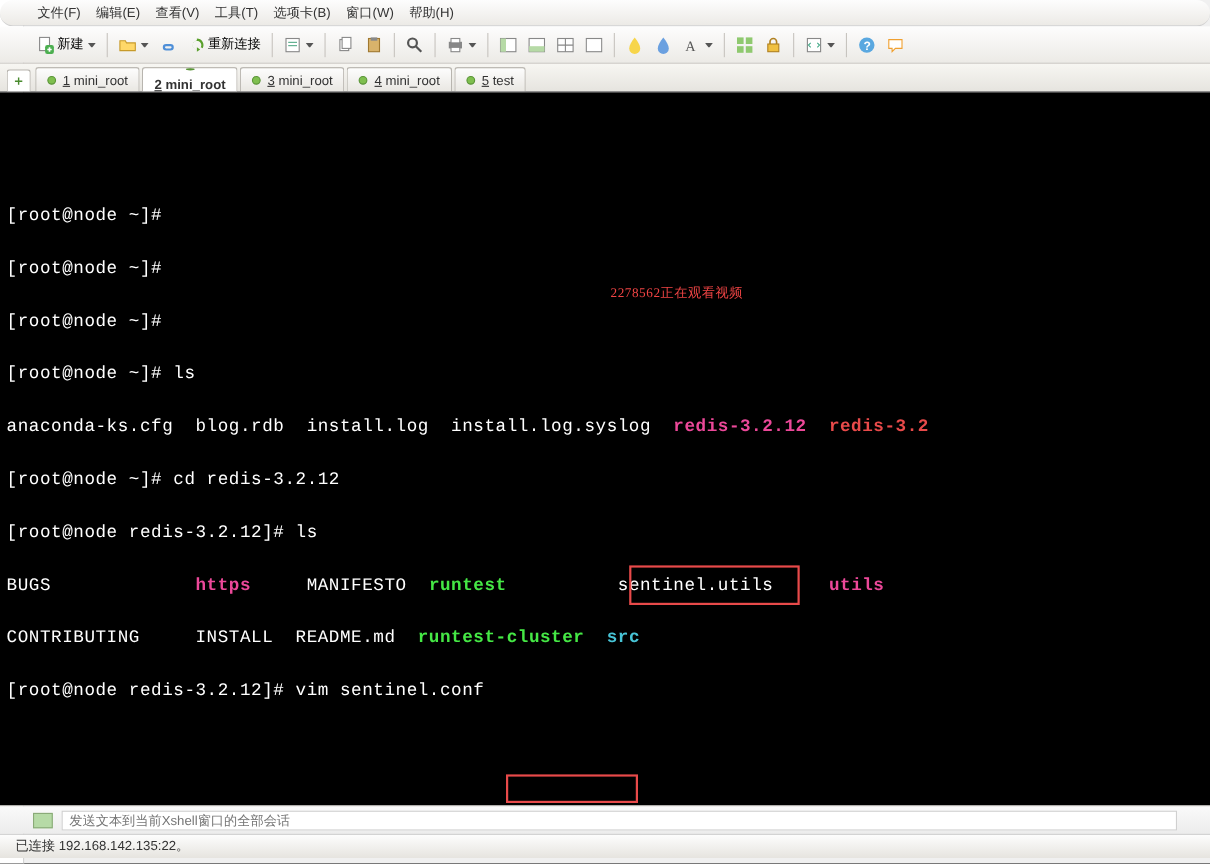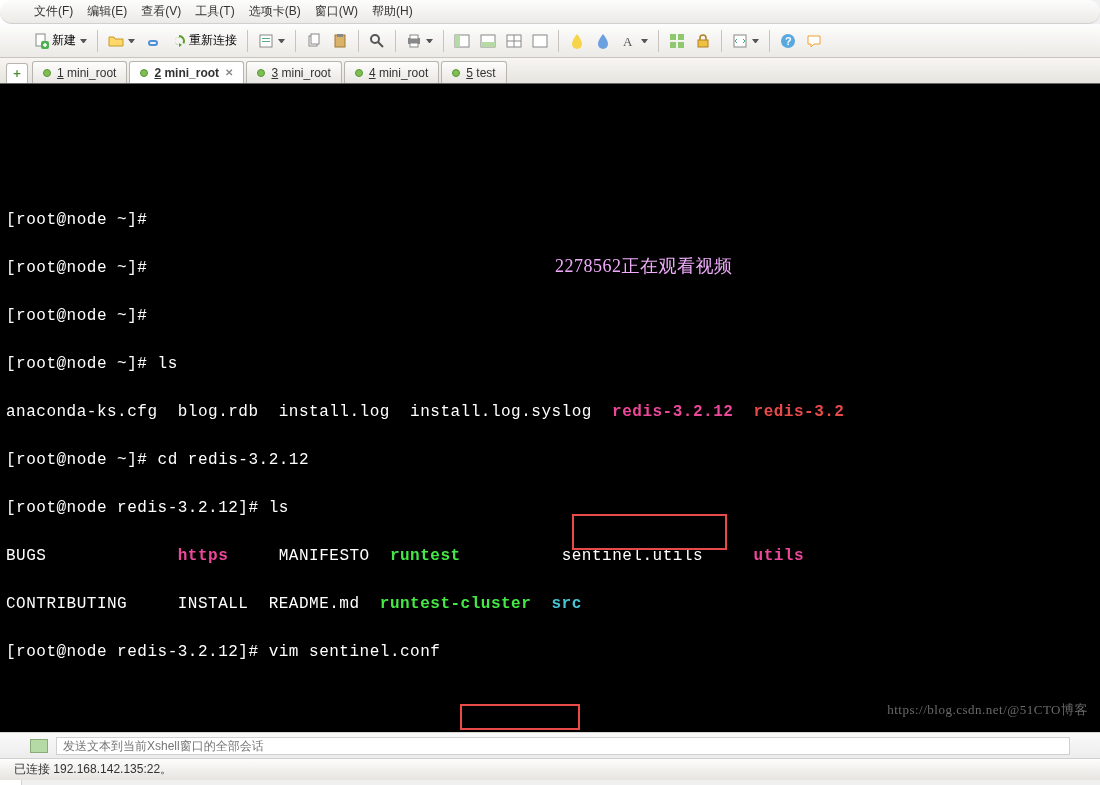--- a/index.html
+++ b/index.html
@@ -10,33 +10,33 @@
 
 .toolbar { background:linear-gradient(#fdfdfd,#eceae6); height:34px; border-bottom:1px solid #c7c4bf; display:flex; align-items:center; padding-left:30px; gap:2px; }
 .tb-btn { display:flex; align-items:center; gap:2px; padding:2px 4px; }
 .tb-sep { width:1px; height:22px; background:#c7c4bf; margin:0 4px; }
 .ico { width:16px; height:16px; display:inline-block; }
 .dd { width:7px; height:4px; border-left:3.5px solid transparent; border-right:3.5px solid transparent; border-top:4px solid #555; margin-left:2px; }
 
 .tabbar { background:linear-gradient(#f7f6f2,#e6e4df); height:26px; border-bottom:1px solid #666; display:flex; align-items:flex-end; padding-left:6px; }
 .plus-tab { width:22px; height:20px; background:#fff; border:1px solid #b8b5af; border-bottom:none; margin-right:4px; display:flex; align-items:center; justify-content:center; color:#4a8b2f; font-weight:bold; border-radius:3px 3px 0 0; }
 .tab { height:22px; background:linear-gradient(#fdfdfd,#e9e7e2); border:1px solid #b8b5af; border-bottom:none; padding:0 10px; display:flex; align-items:center; gap:6px; margin-right:2px; border-radius:3px 3px 0 0; color:#333; }
-.tab.active { background:#fff; font-weight:bold; }
+.tab.active { background:#fff; font-weight:bold;flex-direction:column; }
 .tab .dot { width:8px; height:8px; border-radius:50%; background:#7fbf4f; border:1px solid #5a9438; }
 .tab .x { color:#888; font-size:10px; }
 .tab u { text-decoration:underline; }
 
 .terminal { background:#000; height:648px; overflow:hidden; padding:4px 6px; font-family:"Courier New",monospace; font-size:16px; line-height:24px; color:#fff; white-space:pre; position:relative; letter-spacing:0.5px; }
 .terminal .line { white-space:pre; }
 .prompt { color:#fff; }
 .c-blue { color:#ec4899; font-weight:bold; }
 .c-red { color:#e84a4a; font-weight:bold; }
 .c-green { color:#45e845; font-weight:bold; }
 .c-cyan { color:#47c4d6; font-weight:bold; }
-.watermark { position:absolute; color:#f0abfc; font-family:"Microsoft YaHei"; font-size:18px; pointer-events:none; }
+.watermark { position:absolute; color:#ef4444; font-family:"Microsoft YaHei"; font-size:12px; pointer-events:none; }
 .wm1 { left:555px; top:170px; }
 .wm2 { right:12px; bottom:10px; color:#6a6a6a; font-size:13px; }
 .redbox { position:absolute; border:2px solid #e84a4a; background:transparent; pointer-events:none; }
 .rb1 { left:572px; top:430px; width:155px; height:36px; }
 .rb2 { left:460px; bottom:2px; width:120px; height:26px; }
 
 .sendbar { height:26px; background:linear-gradient(#fafafa,#ececec); border-top:1px solid #d6d4cf; display:flex; align-items:center; padding-left:30px; gap:8px; }
 .sendbar .pic { width:18px; height:14px; background:#b6daa6; border:1px solid #8aaa78; }
 .sendbar input { flex:1; height:18px; border:1px solid #d0d0d0; padding:0 6px; font-size:12px; color:#aaa; margin-right:30px; }
 
@@ -223,21 +223,20 @@
       <span><u>4</u> <span>mini_root</span></span>
     </div>
   <div class="tab">
       <span class="dot"></span>
       <span><u>5</u> <span>test</span></span>
     </div>
 </div>
 
 <div class="terminal">
 <div class="watermark wm1">2278562正在观看视频</div>
-<div class="watermark wm2">https://blog.csdn.net/@51CTO博客</div>
 <div class="redbox rb1"></div>
 <div class="redbox rb2"></div>
 <div class="line"><span class="prompt">[root@node ~]#</span></div>
 <div class="line"><span class="prompt">[root@node ~]#</span></div>
 <div class="line"><span class="prompt">[root@node ~]#</span></div>
 <div class="line"><span class="prompt">[root@node ~]#</span> <span>ls</span></div>
 <div class="line"><span>anaconda-ks.cfg</span>  <span>blog.rdb</span>  <span>install.log</span>  <span>install.log.syslog</span>  <span class="c-blue">redis-3.2.12</span>  <span class="c-red">redis-3.2</span></div>
 <div class="line"><span class="prompt">[root@node ~]#</span> <span>cd redis-3.2.12</span></div>
 <div class="line"><span class="prompt">[root@node redis-3.2.12]#</span> <span>ls</span></div>
 <div class="line"><span>BUGS</span>             <span class="c-blue">https</span>     <span>MANIFESTO</span>  <span class="c-green">runtest</span>          <span>sentinel.utils</span>     <span class="c-blue">utils</span></div>

